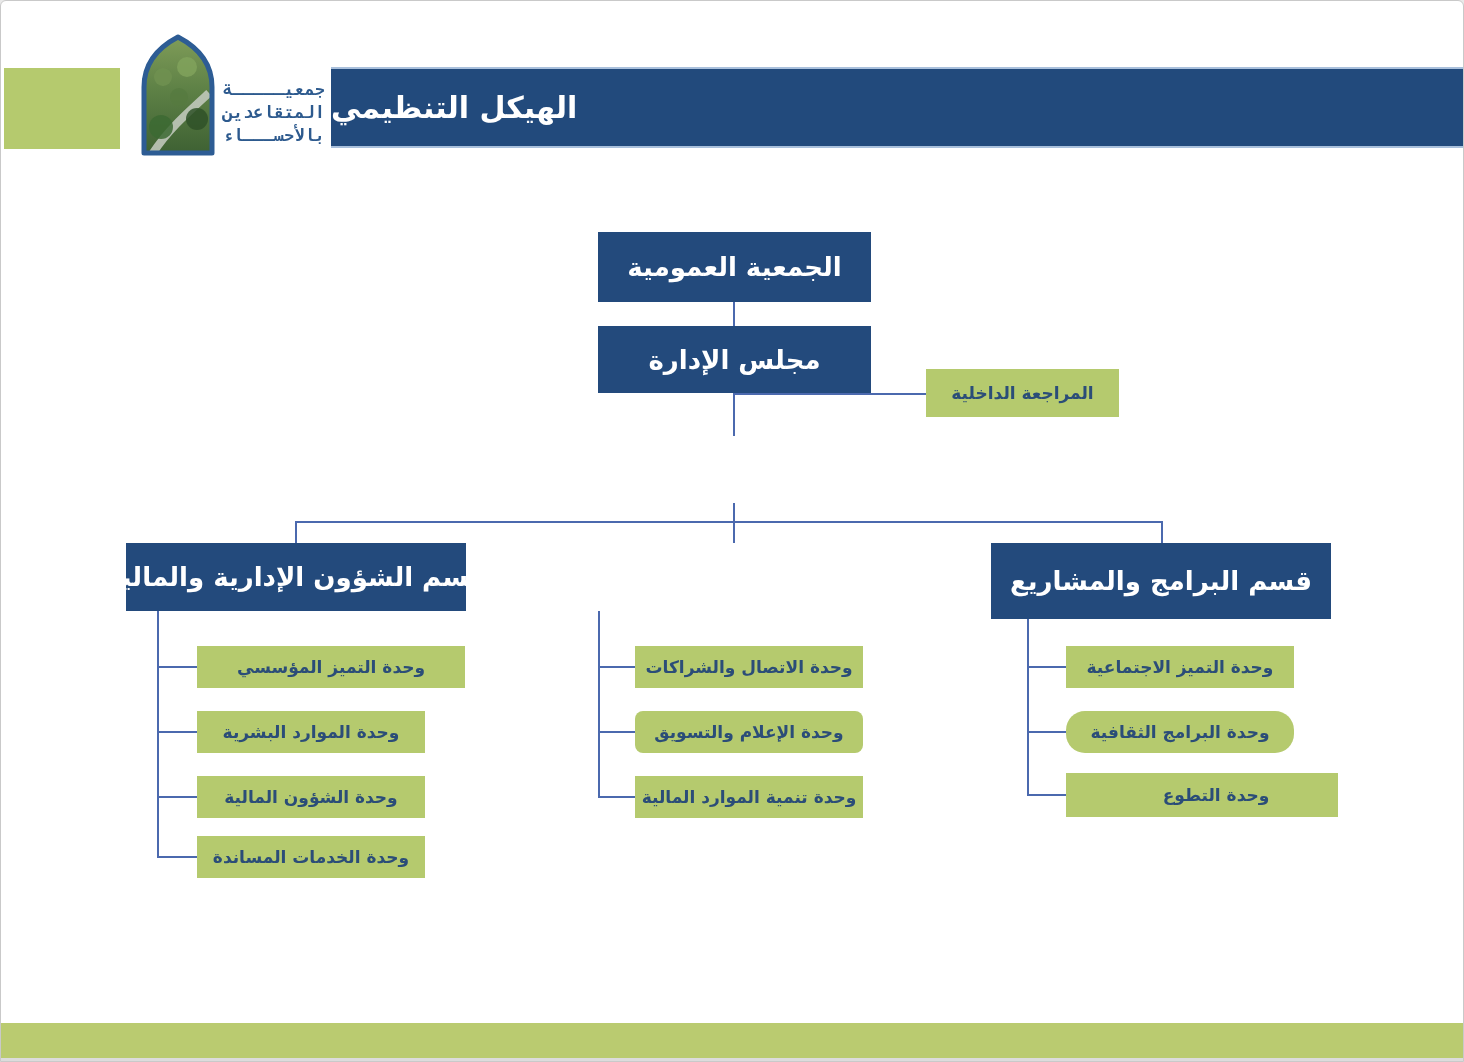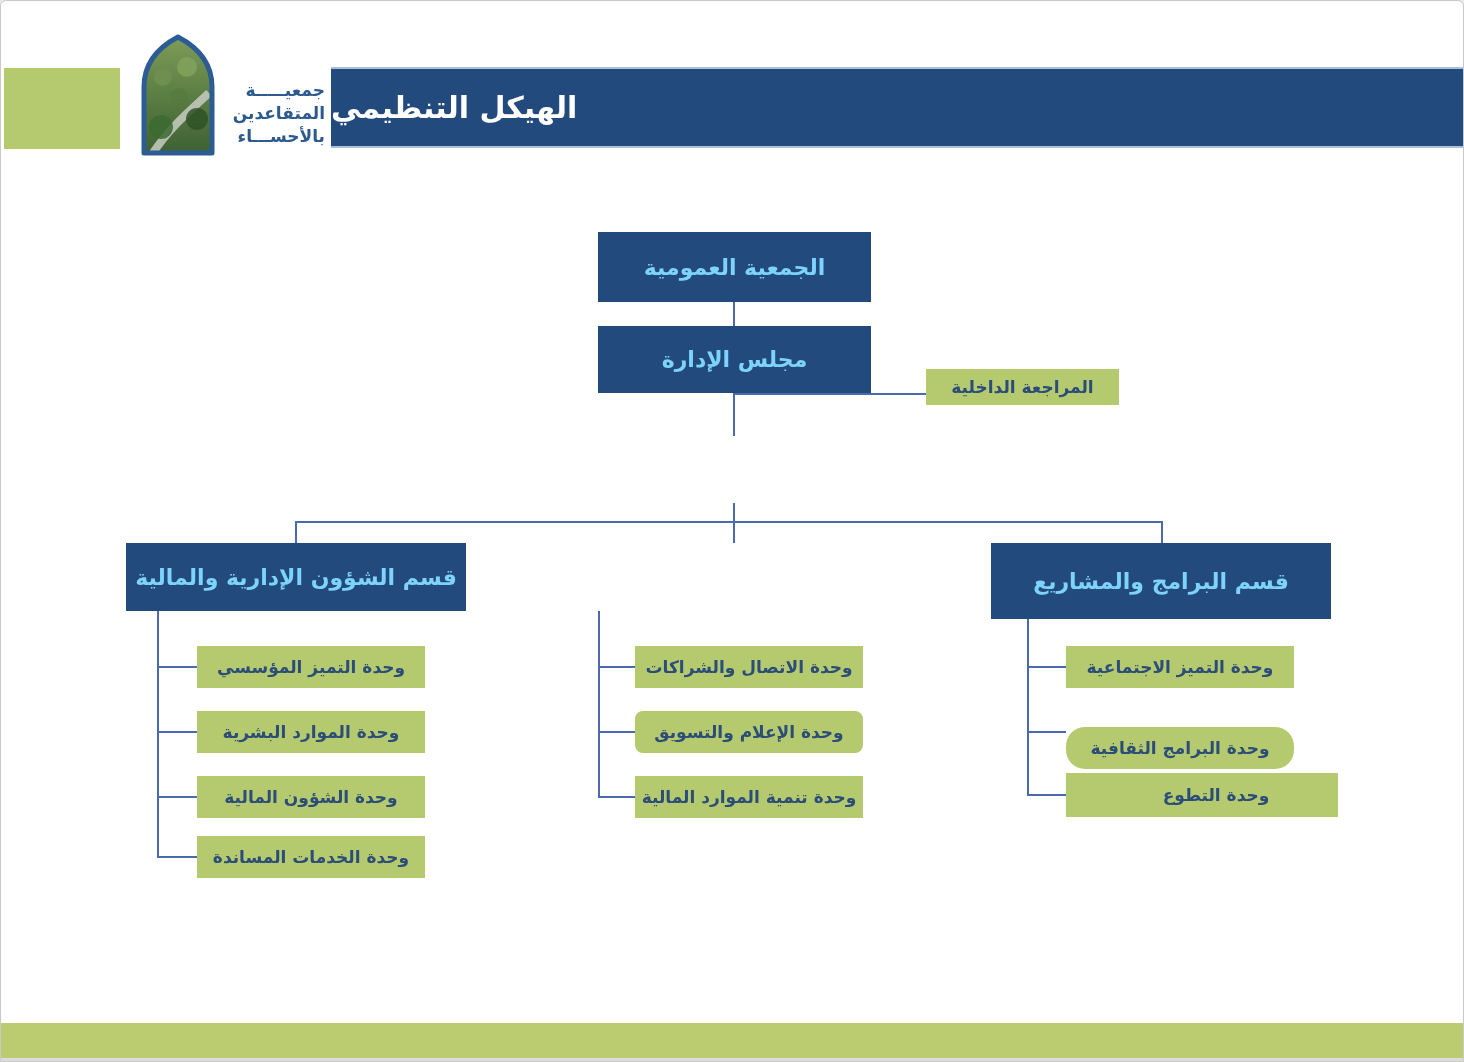--- a/index.html
+++ b/index.html
@@ -13,37 +13,37 @@
   
   .hdr-green-rect {
     position:absolute; left:3px; top:67px; width:116px; height:81px;
     background:#b5ca6e;
   }
   .logo-wrap { position:absolute; left:138px; top:28px; width:190px; height:130px; }
   .logo-arch { position:absolute; left:0; top:2px; }
   .logo-text {
     position:absolute; left:80px; top:50px; width:106px;
     color:#2d5a8e; font-weight:bold; font-size:17px; line-height:23px;
-    text-align:right; direction:rtl; white-space:nowrap;
+    text-align:right; direction:rtl; white-space:nowrap;font-family:Liberation Mono, monospace;
   }
   .title-bar {
     position:absolute; left:330px; top:66px; width:1134px; height:81px;
     background:#224a7c;
     border-top:2px solid #a9c0dc; border-bottom:2px solid #a9c0dc;
     display:flex; align-items:center; justify-content:flex-end;
   }
   .title-bar .title {
     color:#ffffff; font-size:30px; font-weight:bold; letter-spacing:.5px;
   }
   
   .box {
     position:absolute; display:flex; align-items:center; justify-content:center;
     font-weight:bold; text-align:center; white-space:nowrap;
   }
-  .box.blue   { background:#234a7c; color:#7dd3fc; font-size:22px; }
+  .box.blue   { background:#234a7c; color:#ffffff; font-size:26px; }
   .box.green  { background:#b5ca6e; color:#2b4d78; font-size:17px; }
   .box.yellow { background:#f0b83a; color:#2b4d78; font-size:22px; }
   
   .line { position:absolute; background:#4b69ae; }
   
   .footer-green {
     position:absolute; left:0; top:1022px; width:1464px; height:35px;
     background:#bacb70;
   }
   .footer-gray {
@@ -109,35 +109,35 @@
 
   <div class="line" style="left:1026px;top:610px;width:2px;height:184px;"></div>
   <div class="line" style="left:1026px;top:665px;width:39px;height:2px;"></div>
   <div class="line" style="left:1026px;top:730px;width:39px;height:2px;"></div>
   <div class="line" style="left:1026px;top:793px;width:39px;height:2px;"></div>
 
   <div class="box blue" style="left:597px;top:231px;width:273px;height:70px;">الجمعية العمومية</div>
 
   <div class="box blue" style="left:597px;top:325px;width:273px;height:67px;">مجلس الإدارة</div>
 
-  <div class="box green" style="left:925px;top:368px;width:193px;height:36px;">المراجعة الداخلية</div>
+  <div class="box green" style="left:925px;top:368px;width:193px;height:48px;">المراجعة الداخلية</div>
 
 
   <div class="box blue" style="left:125px;top:542px;width:340px;height:68px;">قسم الشؤون الإدارية والمالية</div>
   <div class="box blue" style="left:990px;top:542px;width:340px;height:76px;">قسم البرامج والمشاريع</div>
 
-  <div class="box green" style="left:196px;top:645px;width:228px;height:42px;">وحدة التميز المؤسسي</div>
+  <div class="box green" style="left:196px;top:645px;width:268px;height:42px;">وحدة التميز المؤسسي</div>
   <div class="box green" style="left:196px;top:710px;width:228px;height:42px;">وحدة الموارد البشرية</div>
   <div class="box green" style="left:196px;top:775px;width:228px;height:42px;">وحدة الشؤون المالية</div>
   <div class="box green" style="left:196px;top:835px;width:228px;height:42px;">وحدة الخدمات المساندة</div>
 
   <div class="box green" style="left:634px;top:645px;width:228px;height:42px;">وحدة الاتصال والشراكات</div>
   <div class="box green" style="left:634px;top:710px;width:228px;height:42px;border-radius:8px;">وحدة الإعلام والتسويق</div>
   <div class="box green" style="left:634px;top:775px;width:228px;height:42px;">وحدة تنمية الموارد المالية</div>
 
   <div class="box green" style="left:1065px;top:645px;width:228px;height:42px;">وحدة التميز الاجتماعية</div>
-  <div class="box green" style="left:1065px;top:726px;width:228px;height:42px;border-radius:19px;">وحدة البرامج الثقافية</div>
+  <div class="box green" style="left:1065px;top:710px;width:228px;height:42px;border-radius:19px;">وحدة البرامج الثقافية</div>
   <div class="box green" style="left:1065px;top:772px;width:272px;height:44px;padding-left:28px;">وحدة التطوع</div>
 
   <div class="footer-green"></div>
   <div class="footer-gray"></div>
 
 </div>
 
 </body></html>

